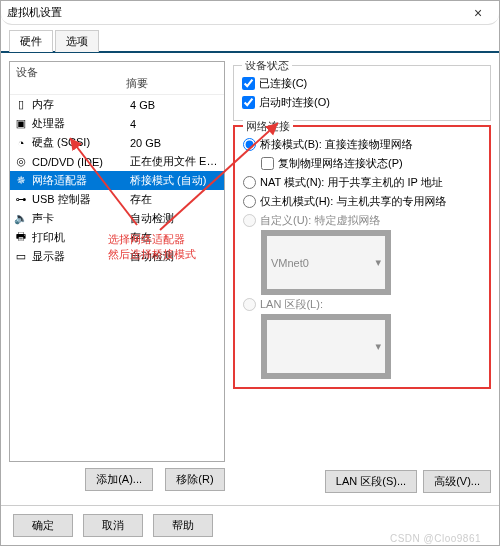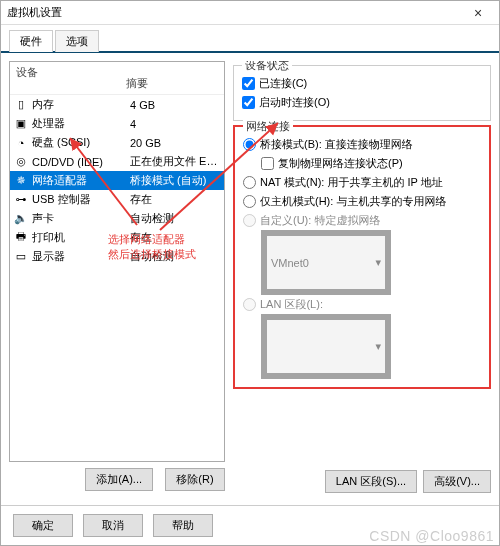--- a/index.html
+++ b/index.html
@@ -1,18 +1,18 @@
 <!DOCTYPE html>
 <html><head>
 <meta charset="utf-8">
 <style>
 * { box-sizing: border-box; margin: 0; padding: 0; font-family: "Microsoft YaHei", "Segoe UI", sans-serif; font-size: 11px; }
 body { background: #f0f0f0; width: 500px; height: 546px; overflow: hidden; position: relative; }
 .dialog { background: #fff; width: 500px; height: 546px; border: 1px solid #aaa; display: flex; flex-direction: column; }
-.titlebar { height: 24px; display: flex; align-items: center; padding: 0 6px; justify-content: space-between; border-bottom: 1px solid #ddd; }
+.titlebar { height: 24px; display: flex; align-items: center; padding: 0 6px; justify-content: space-between; border-bottom: 1px solid #ddd; border-radius: 11px; }
 .titlebar .close { width: 30px; text-align: center; font-size: 14px; color: #333; }
 .tabs { display: flex; padding: 4px 8px 0 8px; border-bottom: 2px solid #0c4a6e; }
 .tab { padding: 3px 10px; border: 1px solid #ccc; border-bottom: none; background: #fff; margin-right: 2px; position: relative; top: 1px; }
 .tab.inactive { background: #f4f4f4; }
 .content { flex: 1; display: flex; padding: 8px; gap: 8px; overflow: hidden; }
 .left { width: 216px; display: flex; flex-direction: column; }
 .list-wrap { border: 1px solid #aaa; flex: 1; display: flex; flex-direction: column; background: #fff; }
 .list-head { display: flex; background: #fff; border-bottom: 1px solid #eee; }
 .list-head div { padding: 3px 6px; color: #444; }
 .col-dev { width: 110px; }
@@ -27,21 +27,21 @@
 .right { flex: 1; display: flex; flex-direction: column; gap: 0; overflow: hidden; }
 .group { border: 1px solid #ccc; padding: 8px 8px 8px 8px; position: relative; margin-top: 4px; }
 .group.red { border: 2px solid #e53935; }
 .group-title { position: absolute; top: -8px; left: 8px; background: #fff; padding: 0 3px; color: #333; }
 .cb-row, .rb-row { display: flex; align-items: center; gap: 4px; padding: 2px 0; }
 .indent { margin-left: 18px; }
 .select-disabled { border: 6px solid #a3a3a3; background: #f4f4f4; color: #888; padding: 20px 4px; width: 130px; display: flex; justify-content: space-between; align-items: center; margin-left: 18px; }
 .right-buttons { display: flex; gap: 6px; justify-content: flex-end; margin-top: auto; padding-bottom: 4px; }
 .footer { display: flex; gap: 10px; justify-content: flex-start; padding: 8px 12px; border-top: 1px solid #ccc; }
 .annotation { position: absolute; color: #e53935; font-size: 12px; font-weight: 500; pointer-events: none; line-height: 1.4; }
-.watermark { position: absolute; right: 6px; bottom: 2px; color: rgba(128,128,128,0.4); font-size: 14px; letter-spacing: 0.5px; pointer-events: none; }
+.watermark { position: absolute; right: 19px; bottom: 2px; color: rgba(128,128,128,0.4); font-size: 10px; letter-spacing: 0.5px; pointer-events: none; }
 svg.arrow { position: absolute; pointer-events: none; }
 input[type=checkbox], input[type=radio] { margin: 0; }
 </style>
 </head>
 <body>
 
 <div class="dialog">
   <div class="titlebar">
     <span>虚拟机设置</span>
     <span class="close">×</span>

